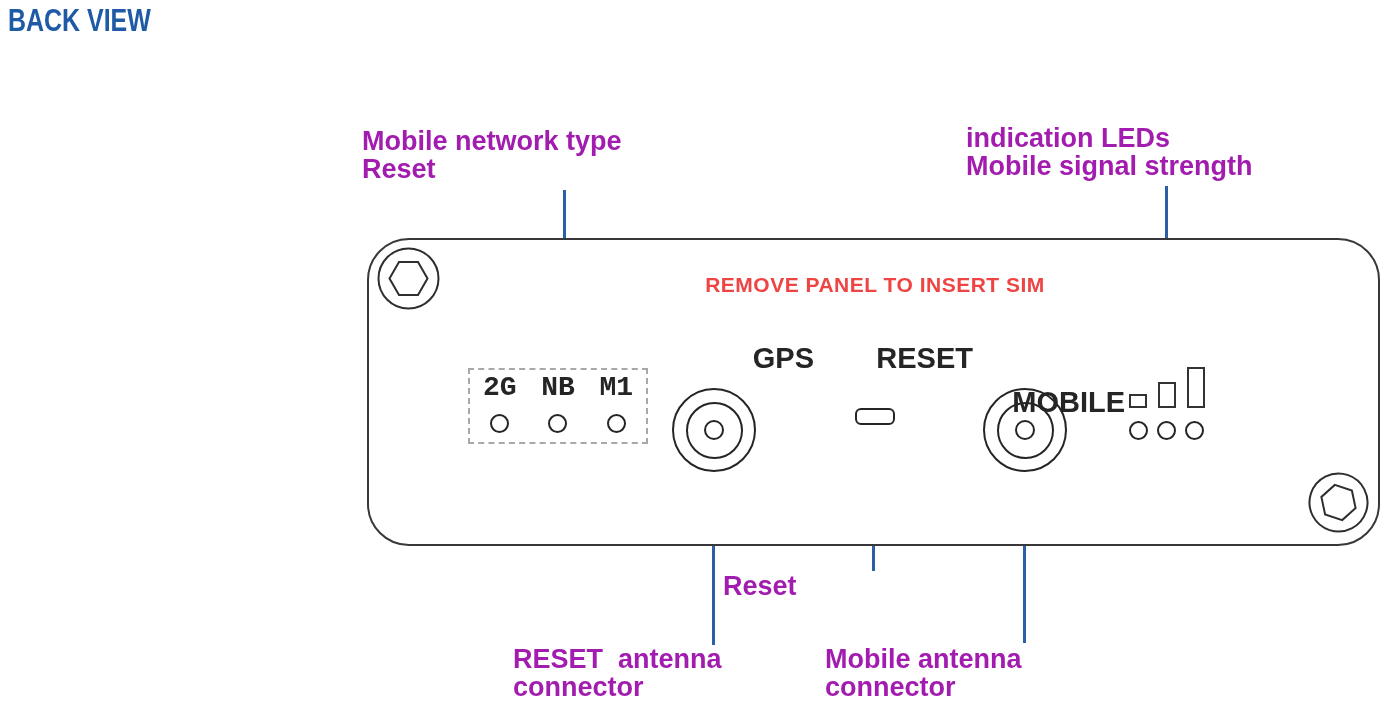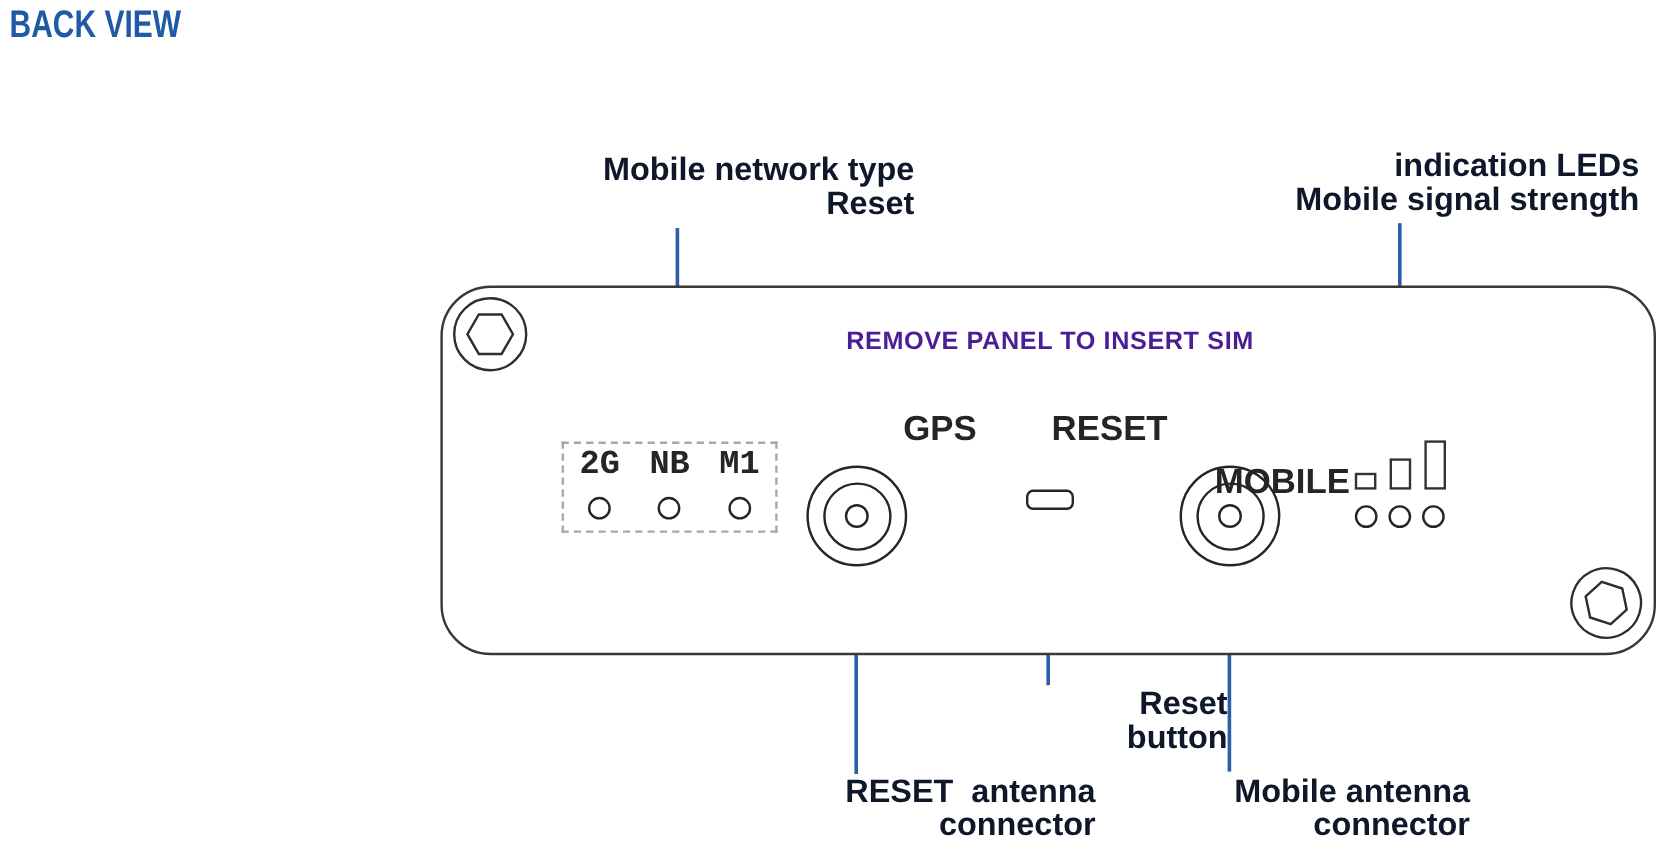--- a/index.html
+++ b/index.html
@@ -24,22 +24,22 @@
     color: #1e5aa6;
     letter-spacing: 0px;
     transform: scaleX(0.78);
     transform-origin: left top;
     white-space: nowrap;
   }
 
   
   .ann {
     position: absolute;
-    text-align: right;
-    color: #0f172a;
+    text-align: left;
+    color: #a21caf;
     font-size: 27px;
     line-height: 28px;
     font-weight: 600;
   }
   .ann div { white-space: pre; }
 
   
   .leader {
     position: absolute;
     width: 3px;
@@ -63,21 +63,21 @@
 
   .sim-notice {
     position: absolute;
     left: 625px;
     top: 273px;
     width: 500px;
     text-align: center;
     font-size: 21px;
     font-weight: 700;
     letter-spacing: 0.5px;
-    color: #4c1d95;
+    color: #ef4444;
     white-space: nowrap;
   }
 
   .port-label {
     position: absolute;
     width: 200px;
     top: 342px;
     text-align: right;
     font-size: 29px;
     font-weight: 700;
@@ -266,21 +266,20 @@
     </div>
     <div class="dots">
       <i class="dot"></i>
       <i class="dot"></i>
       <i class="dot"></i>
     </div>
   </div>
 
   <div class="ann" style="left:723px; top:572px; width:300px;">
     <div>Reset</div>
-    <div>button</div>
   </div>
 
   <div class="ann" style="left:513px; top:645px; width:400px;">
     <div>RESET  antenna</div>
     <div>connector</div>
   </div>
 
   <div class="ann" style="left:825px; top:645px; width:400px;">
     <div>Mobile antenna</div>
     <div>connector</div>

